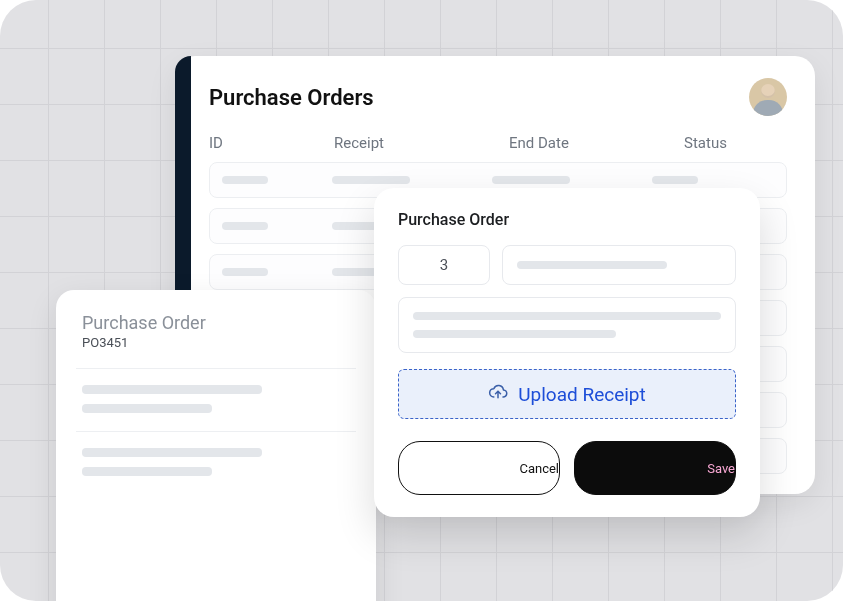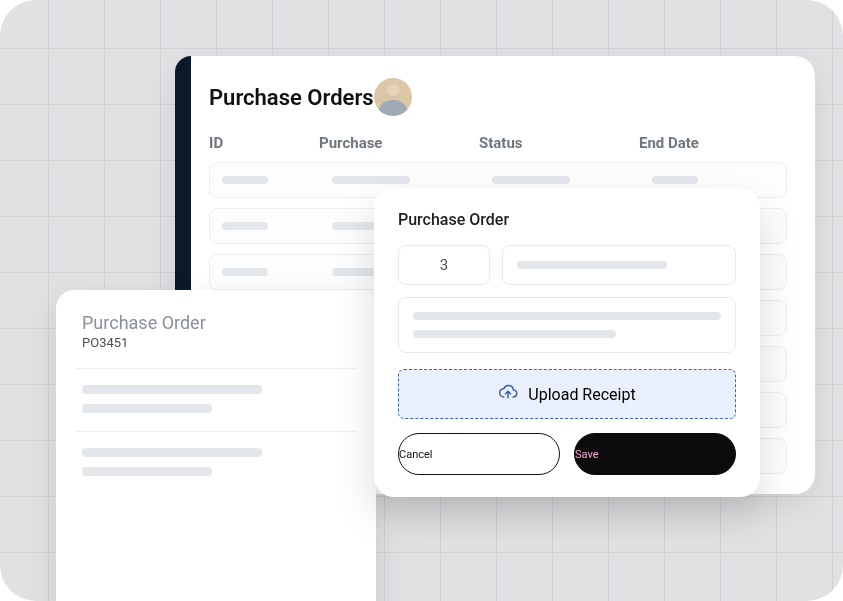--- a/index.html
+++ b/index.html
@@ -41,21 +41,21 @@
     .card-list .sidebar-stripe {
       position: absolute;
       left: 0; top: 0; bottom: 0;
       width: 16px;
       background: #0b1a2b;
       border-top-left-radius: 20px;
       border-bottom-left-radius: 20px;
     }
     .card-list .header-row {
       display: flex;
-      justify-content: flex-start;
+      justify-content: space-between;
       align-items: center;
       margin-left: 6px;
       margin-bottom: 18px;
     }
     .card-list h1 {
       font-size: 22px;
       font-weight: 600;
       color: #111;
     }
     .avatar {
@@ -82,24 +82,23 @@
       bottom: -4px; left: 50%;
       transform: translateX(-50%);
       width: 30px; height: 20px;
       background: #9faab5;
       border-radius: 14px 14px 0 0;
     }
 
     .col-headers {
       display: grid;
       grid-template-columns: 110px 160px 160px 120px;
-      gap: 0;
+      gap: 15px;
       margin-left: 6px;
       margin-bottom: 10px;
-      font-weight: bold;
     }
     .col-headers span {
       font-size: 15px;
       color: #6f7680;
     }
     .list-rows {
       display: flex;
       flex-direction: column;
       gap: 10px;
       margin-left: 6px;
@@ -213,39 +212,39 @@
 
     .upload {
       border: 1.5px dashed #3a63c9;
       background: #eaf0fb;
       border-radius: 6px;
       height: 50px;
       display: flex;
       align-items: center;
       justify-content: center;
       gap: 10px;
-      color: #000000;
-      font-size: 16px;
-      margin-bottom: 14px;
+      color: #1d4ed8;
+      font-size: 19px;
+      margin-bottom: 22px;
       cursor: pointer;
     }
     .upload svg { width: 20px; height: 20px; }
 
     .actions {
       display: flex;
       gap: 14px;
     }
     .btn {
       flex: 1;
-      height: 42px;
+      height: 54px;
       border-radius: 22px;
-      font-size: 11px;
-      display: flex;
-      align-items: center;
-      justify-content: flex-start;
+      font-size: 13px;
+      display: flex;
+      align-items: center;
+      justify-content: flex-end;
       cursor: pointer;
       user-select: none;
     }
     .btn.secondary {
       background: #fff;
       border: 1.5px solid #111;
       color: #111;
     }
     .btn.primary {
       background: #0c0c0c;
@@ -262,23 +261,23 @@
   <section class="card-list">
     <div class="sidebar-stripe"></div>
 
     <div class="header-row">
       <h1>Purchase Orders</h1>
       <div class="avatar"></div>
     </div>
 
     <div class="col-headers">
       <span>ID</span>
-      <span>Purchase</span>
+      <span>Receipt</span>
+      <span>End Date</span>
       <span>Status</span>
-      <span>End Date</span>
     </div>
 
     <div class="list-rows">
       <div class="list-row">
         <div class="skel s"></div>
         <div class="skel m"></div>
         <div class="skel m"></div>
         <div class="skel s"></div>
       </div>
       <div class="list-row">

